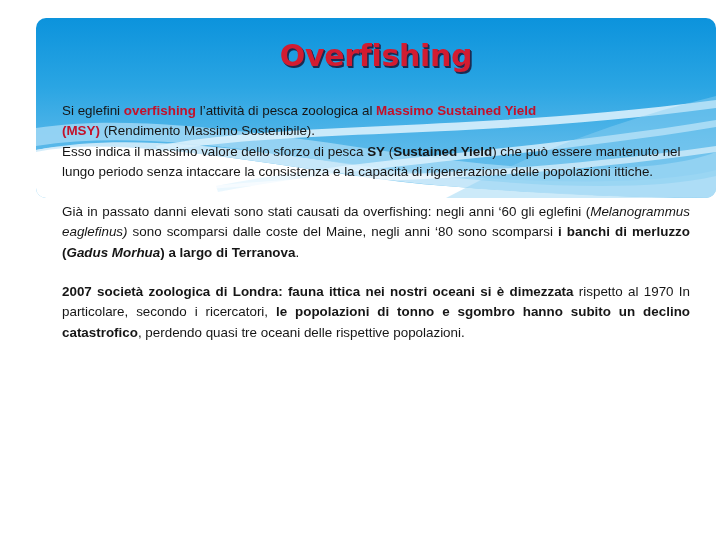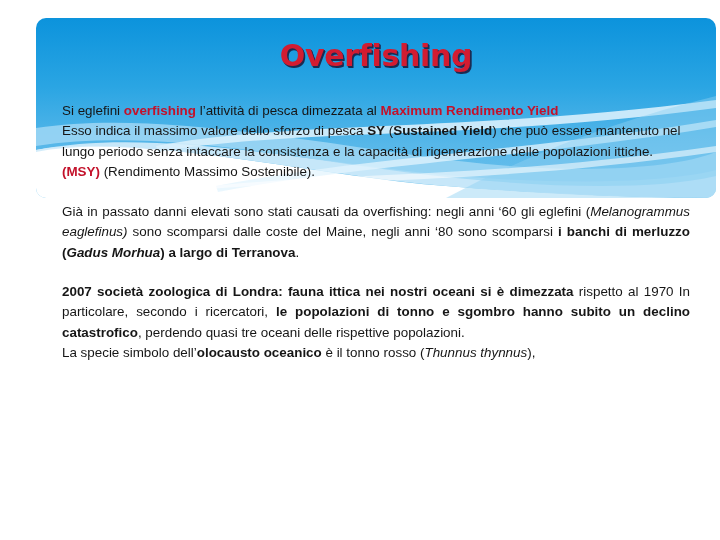--- a/index.html
+++ b/index.html
@@ -140,32 +140,31 @@
         <path d="M120,198 C260,168 420,186 700,146 L700,152 C420,192 260,174 124,198 Z" fill="#ffffff" opacity="0.55"></path>
       </g>
     </svg>
   </div>
 
   <div id="title">Overfishing</div>
 
   <div id="body-text">
 
     <div>
-      <p><span>Si eglefini </span><span class="red">overfishing</span><span> l’attività di pesca dimezzata al </span><span class="red">Maximum Rendimento Yield</span></p>
+      <p><span>Si eglefini </span><span class="red">overfishing</span><span> l’attività di pesca zoologica al </span><span class="red">Massimo Sustained Yield</span></p>
+
+      <p><span class="red">(MSY)</span><span> (Rendimento Massimo Sostenibile).</span></p>
 
       <p><span>Esso indica il massimo valore dello sforzo di pesca </span><span class="b">SY</span><span> (</span><span class="b">Sustained Yield</span><span>) che può essere mantenuto nel lungo periodo senza intaccare la consistenza e la capacità di rigenerazione delle popolazioni ittiche.</span></p>
-
-      <p><span class="red">(MSY)</span><span> (Rendimento Massimo Sostenibile).</span></p>
     </div>
 
     <div class="spacer"></div>
 
     <p class="p-just"><span>Già in passato danni elevati sono stati causati da overfishing: negli anni ‘60 gli eglefini (</span><span class="i">Melanogrammus eaglefinus)</span><span> sono scomparsi dalle coste del Maine, negli anni ‘80 sono scomparsi </span><span class="b">i banchi di merluzzo (</span><span class="b i">Gadus Morhua</span><span class="b">) a largo di Terranova</span><span>.</span></p>
 
     <div class="spacer-sm"></div>
 
     <p class="p-just"><span class="b">2007 società zoologica di Londra: fauna ittica nei nostri oceani si è dimezzata</span><span> rispetto al 1970 In particolare, secondo i ricercatori, </span><span class="b">le popolazioni di tonno e sgombro hanno subito un declino catastrofico</span><span>, perdendo quasi tre oceani delle rispettive popolazioni.</span></p>
 
-    <p><span>La specie simbolo dell’</span><span class="b">olocausto oceanico</span><span> è il tonno rosso (</span><span class="i">Thunnus thynnus</span><span>),</span></p>
 
   </div>
 
 </div>
 
 </body></html>

